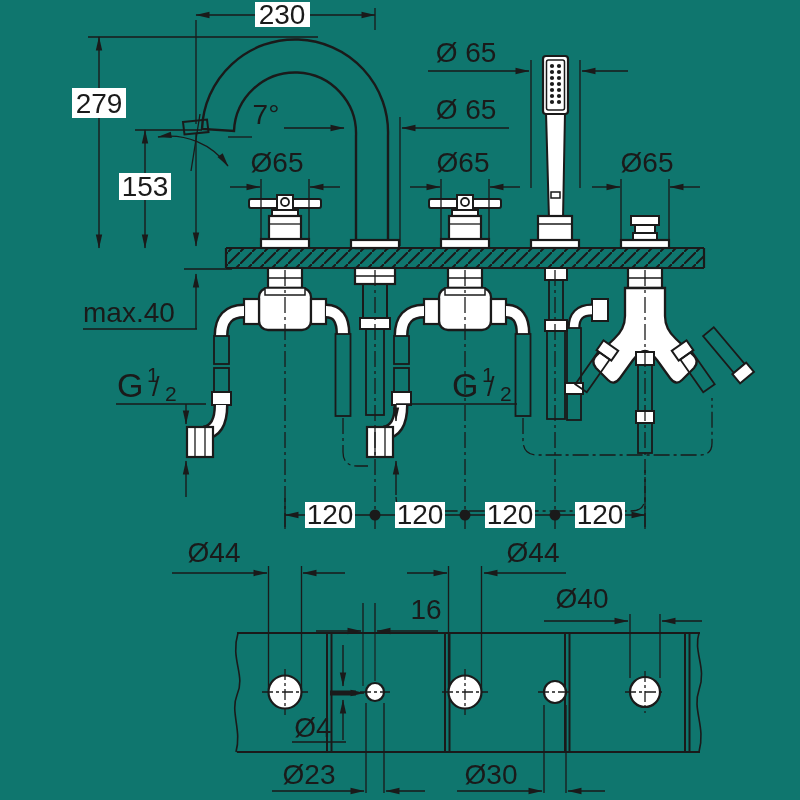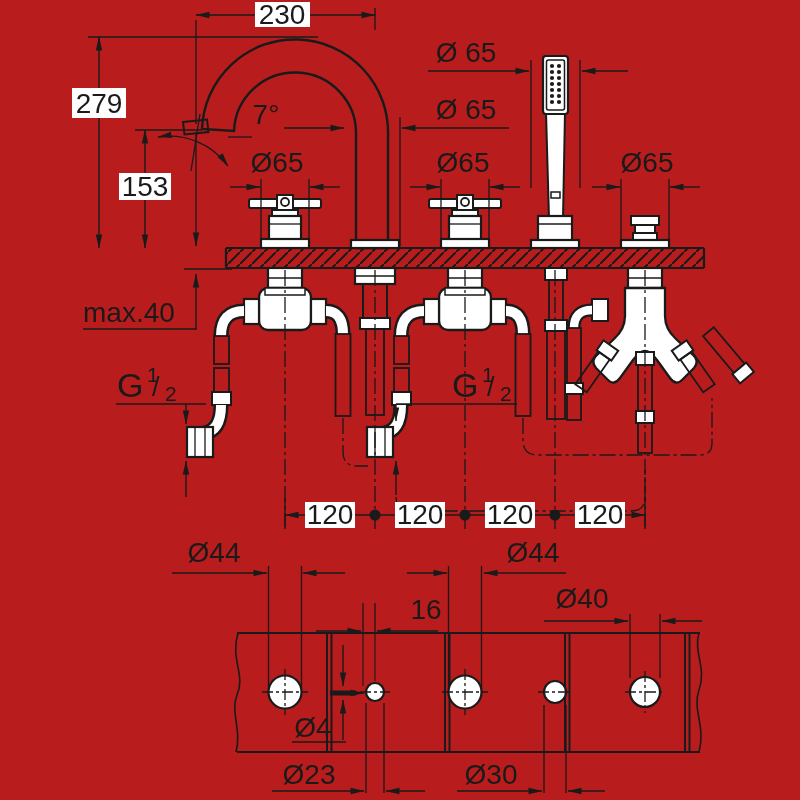--- a/index.html
+++ b/index.html
@@ -1,16 +1,16 @@
 <!DOCTYPE html>
 <html><head>
 <meta charset="utf-8">
 <style>
   html,body{margin:0;padding:0;background:#ffffff;}
-  .page{width:800px;height:800px;background:#b91c1c;position:relative;overflow:hidden;}
+  .page{width:800px;height:800px;background:#0f766e;position:relative;overflow:hidden;}
   svg{display:block;}
   text{font-family:"Liberation Sans", sans-serif;fill:#1a1a1a;}
   .dim{font-size:28px;}
   .dimsmall{font-size:21px;}
   .dimbig{font-size:34px;}
   .dimslash{font-size:27px;}
   .ln{stroke:#1a1a1a;fill:none;}
   .w1{stroke-width:1.3;}
   .w14{stroke-width:1.4;}
   .w2{stroke-width:2;}

